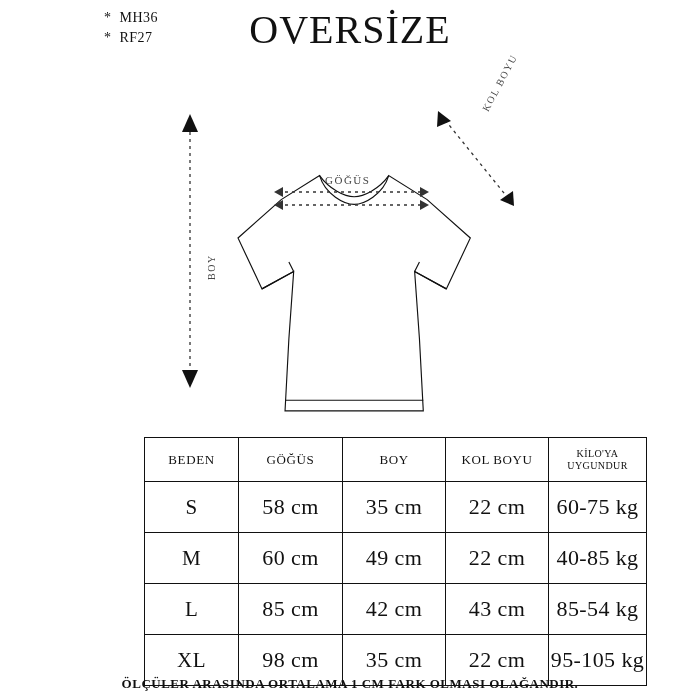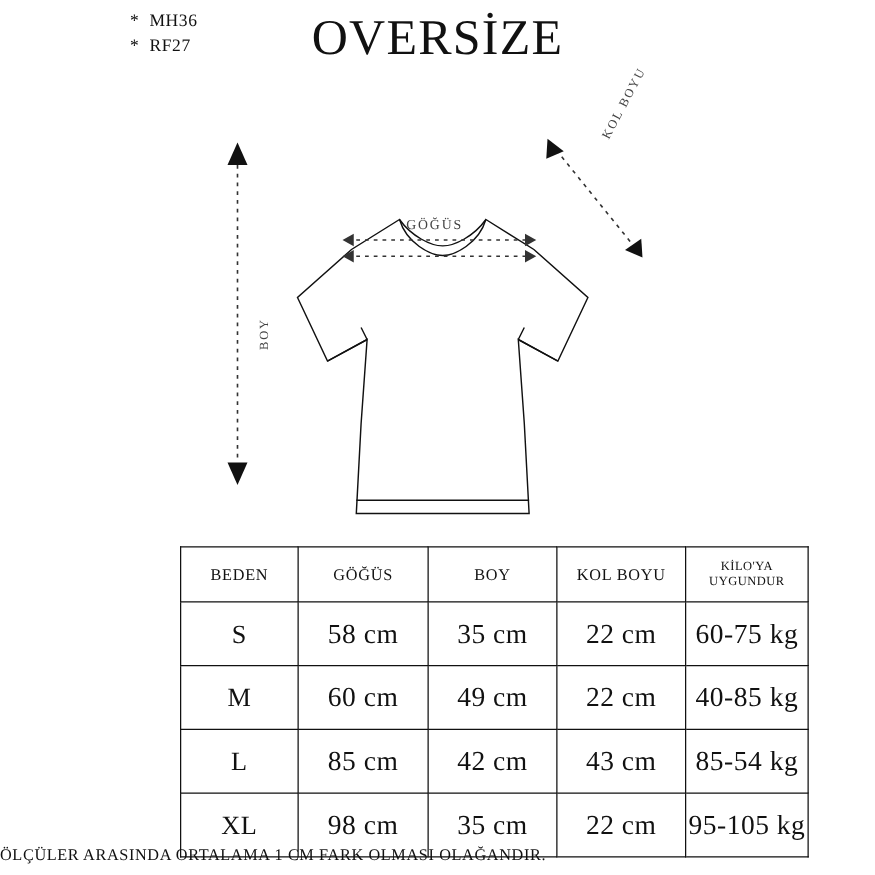--- a/index.html
+++ b/index.html
@@ -120,24 +120,25 @@
   col.c2 { width: 104px; }
   col.c3 { width: 103px; }
   col.c4 { width: 103px; }
   col.c5 { width: 98px; }
 
   .footnote {
     position: absolute;
     left: 0;
     right: 0;
     top: 676px;
-    text-align: left;
+    text-align: center;
     font-family: "Liberation Serif", serif;
     font-size: 13px;
     letter-spacing: 0.5px;
+    font-weight: bold;
   }
 </style>
 </head>
 <body>
 
 <div class="codes">
   <div>*  MH36</div>
   <div>*  RF27</div>
 </div>
 

